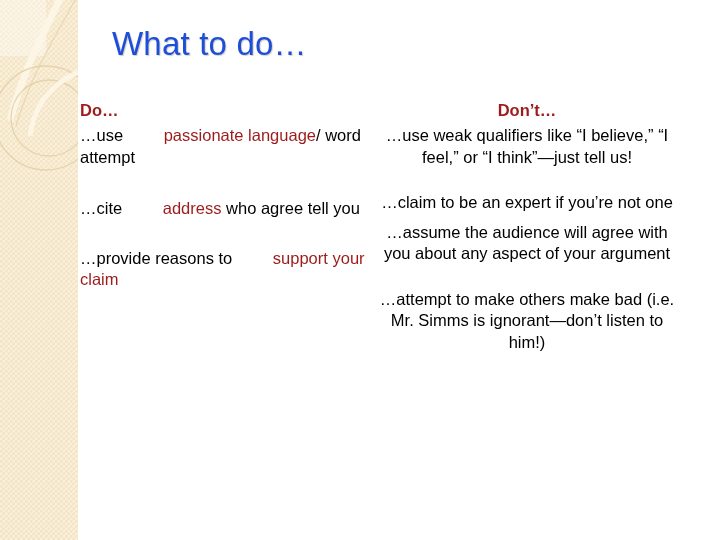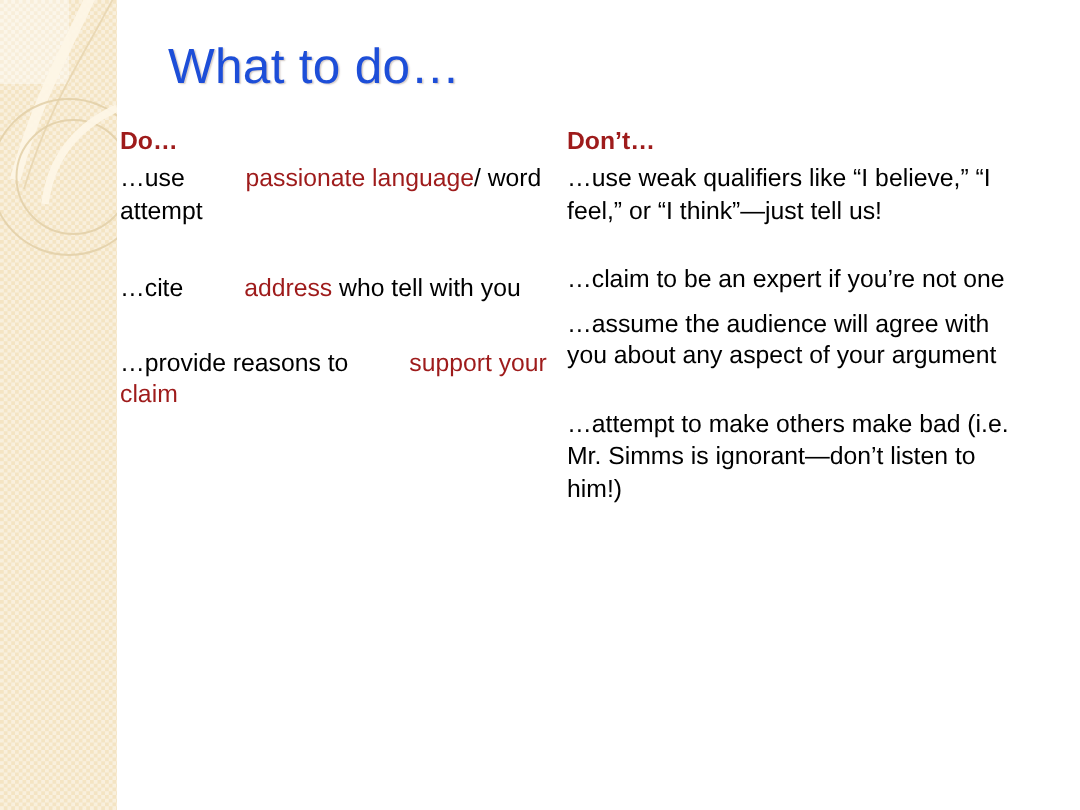--- a/index.html
+++ b/index.html
@@ -71,25 +71,25 @@
   
   .body-cols {
     position: absolute;
     left: 78px;
     top: 84px;
     width: 642px;
     height: 450px;
   }
   .col {
     position: absolute;
-    top: 0;
+    top: 16px;
     width: 298px;
   }
   .col-do   { left: 2px; }
-  .col-dont { left: 300px; }
+  .col-dont { left: 300px; text-align: center; }
 
   .col-head {
     font-size: 16.5px;
     font-weight: bold;
     color: #9e1b1b;
     line-height: 21px;
     margin: 0 0 4px 0;
   }
 
   .entry {
@@ -127,21 +127,21 @@
   </div>
 
   <div class="slide-title">What to do…</div>
 
   <div class="body-cols">
 
     <div class="col col-do">
       <p class="col-head">Do…</p>
       <p class="entry"><span>…use </span><span class="accent">passionate language</span><span>/ word attempt</span></p>
       <div class="gap-lg"></div>
-      <p class="entry"><span>…cite </span><span class="accent">address</span><span> who tell with you</span></p>
+      <p class="entry"><span>…cite </span><span class="accent">address</span><span> who agree tell you</span></p>
       <div class="gap-sm"></div>
       <div class="gap-md"></div>
       <p class="entry"><span>…provide reasons to </span><span class="accent">support your claim</span></p>
       <div class="gap-xl"></div>
     </div>
 
     <div class="col col-dont">
       <p class="col-head">Don’t…</p>
       <p class="entry"><span>…use weak qualifiers like “I believe,” “I feel,” or “I think”—just tell us!</span></p>
       <div class="gap-md"></div>

